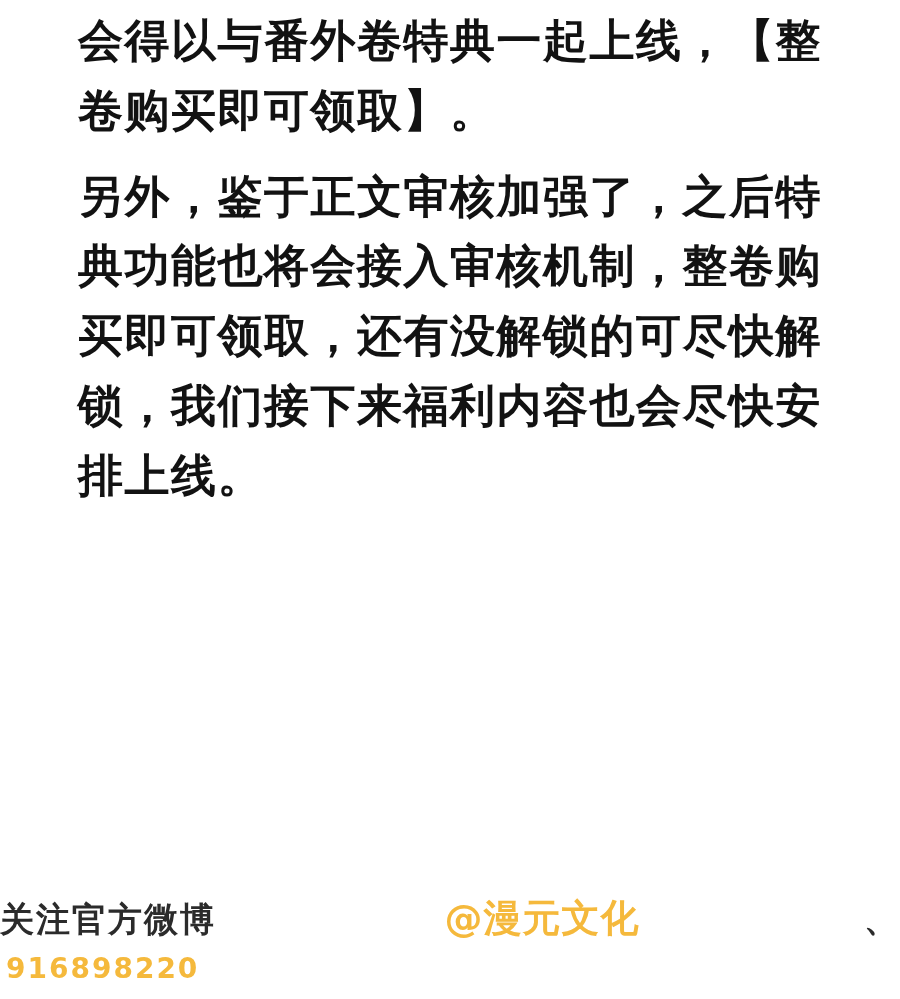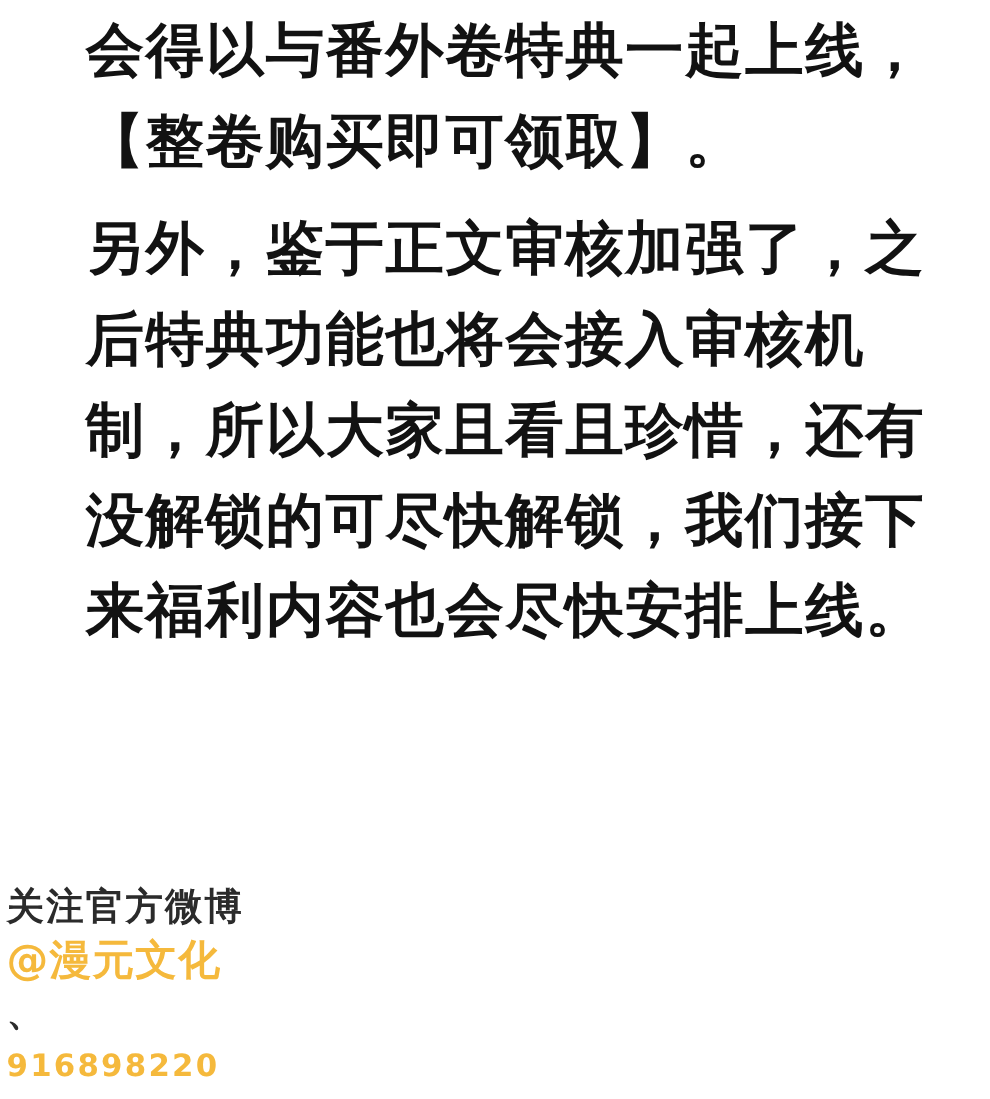--- a/index.html
+++ b/index.html
@@ -20,21 +20,21 @@
     position: relative;
     box-sizing: border-box;
   }
   .body-text {
     position: absolute;
     top: 6px;
     left: 78px;
     width: 770px;
   }
   .para {
-    font-size: 53px;
+    font-size: 45px;
     font-weight: 700;
     line-height: 1.55;
     letter-spacing: 1.5px;
     color: #121212;
     margin: 0 0 2px 0;
     text-align: left;
     word-break: break-all;
   }
   .para.p1 { margin-bottom: 16px; }
   .para.p2 { margin-bottom: 18px; }
@@ -43,21 +43,20 @@
     left: 0;
     right: 0;
     bottom: 14px;
     text-align: center;
   }
   .footer-line {
     display: flex;
     align-items: baseline;
     justify-content: space-between;
     white-space: nowrap;
-    flex-direction: column;
   }
   .footer-line.line1 { margin-bottom: 8px; }
   .f-dark {
     font-size: 34px;
     font-weight: 700;
     color: #2b2b2b;
     letter-spacing: 2px;
   }
   .f-accent {
     font-size: 38px;
@@ -74,21 +73,21 @@
     margin-left: 2px;
   }
 </style>
 </head>
 <body>
 
 <div class="page">
 
   <div class="body-text">
     <p class="para p1">会得以与番外卷特典一起上线，【整卷购买即可领取】。</p>
-    <p class="para p2">另外，鉴于正文审核加强了，之后特典功能也将会接入审核机制，所以大家且看且珍惜，还有没解锁的可尽快解锁，我们接下来福利内容也会尽快安排上线。</p>
+    <p class="para p2">另外，鉴于正文审核加强了，之后特典功能也将会接入审核机制，整卷购买即可领取，还有没解锁的可尽快解锁，我们接下来福利内容也会尽快安排上线。</p>
   </div>
 
   <div class="footer">
     <div class="footer-line line1">
       <span class="f-dark">关注官方微博</span>
       <span class="f-accent">@漫元文化</span>
       <span class="f-dark tail">、</span>
     </div>
     <div class="footer-line line2">
       <span class="f-accent num">916898220</span>

